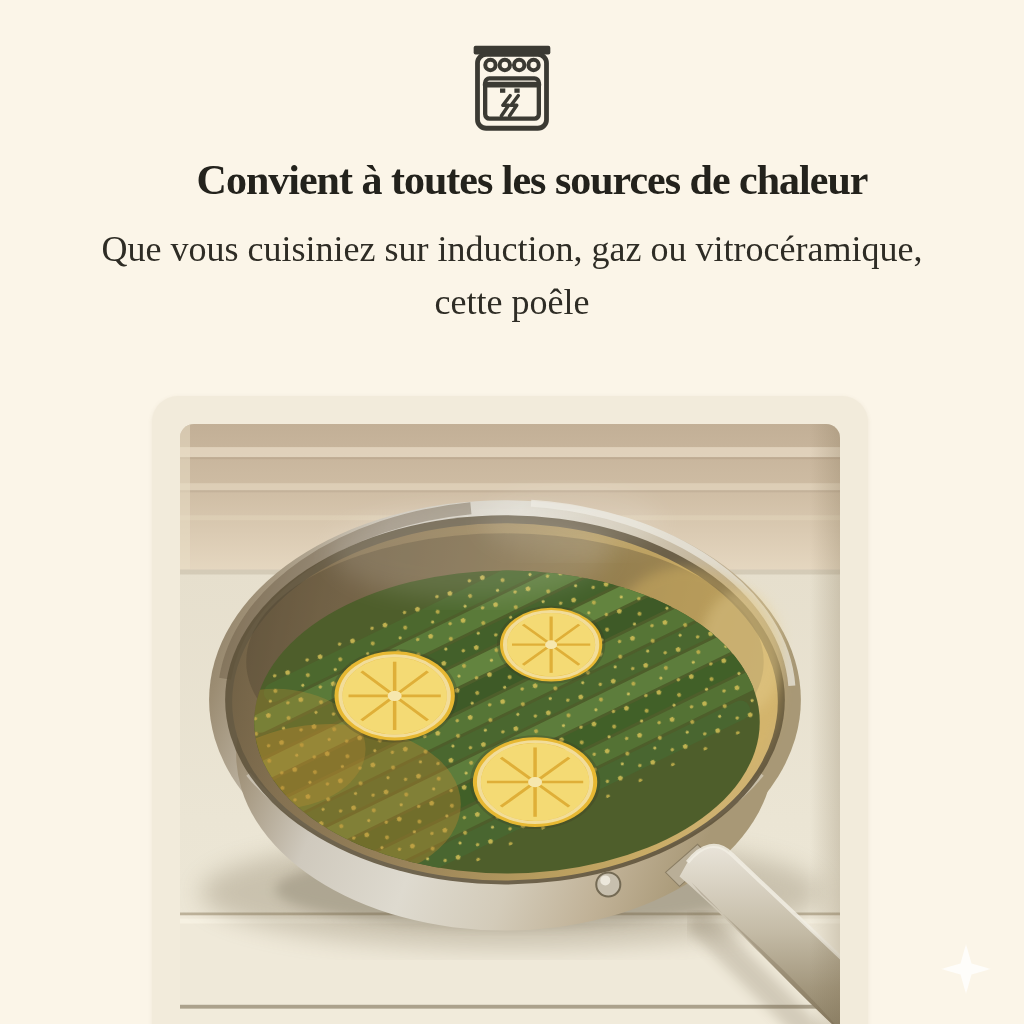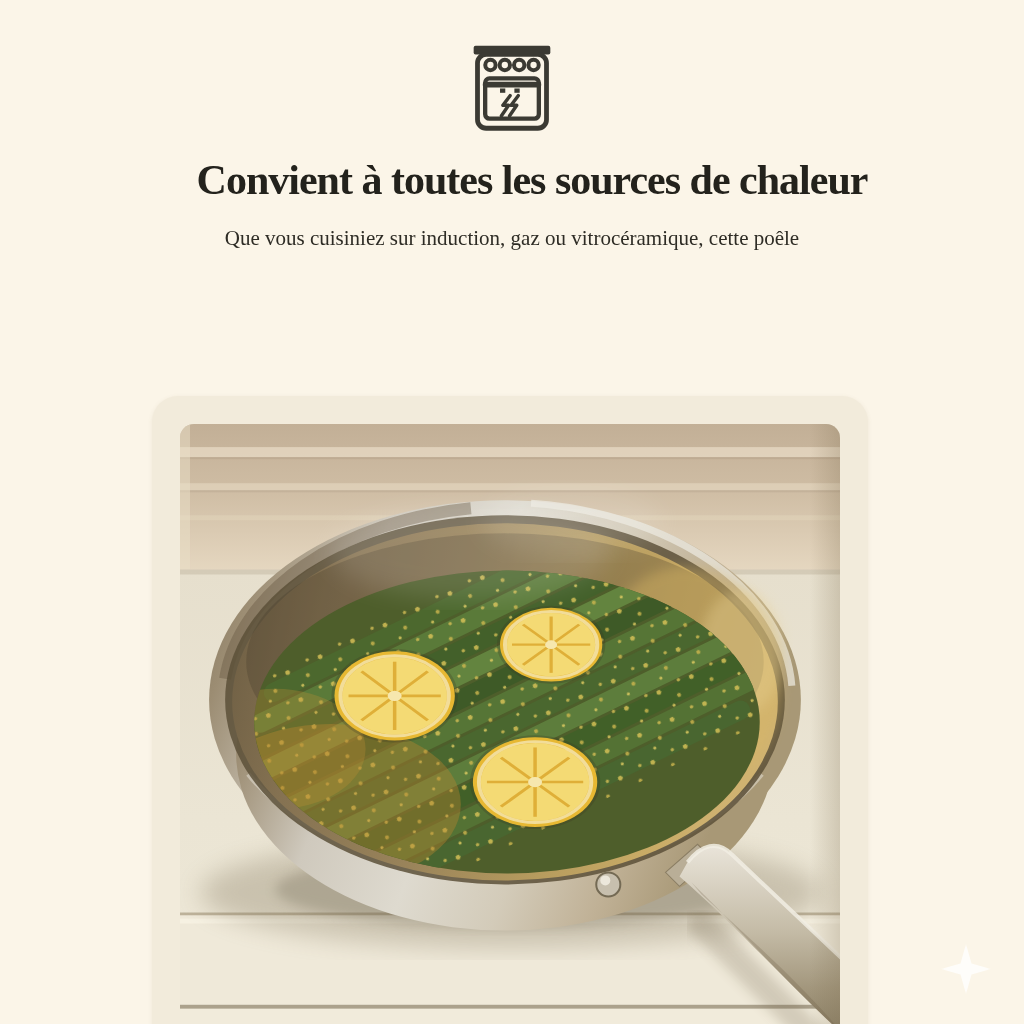--- a/index.html
+++ b/index.html
@@ -36,21 +36,21 @@
     padding-left: 20px;
   }
 
   
   .desc {
     position: absolute;
     top: 223px; left: 72px;
     width: 880px;
     margin: 0;
     text-align: center;
-    font-size: 21px;
+    font-size: 36px;
     line-height: 1.46;
     color: #2e2c25;
   }
   .desc span { display: block; }
 
   
   .photo-card {
     position: absolute;
     left: 152px; top: 396px;
     width: 716px; height: 700px;

